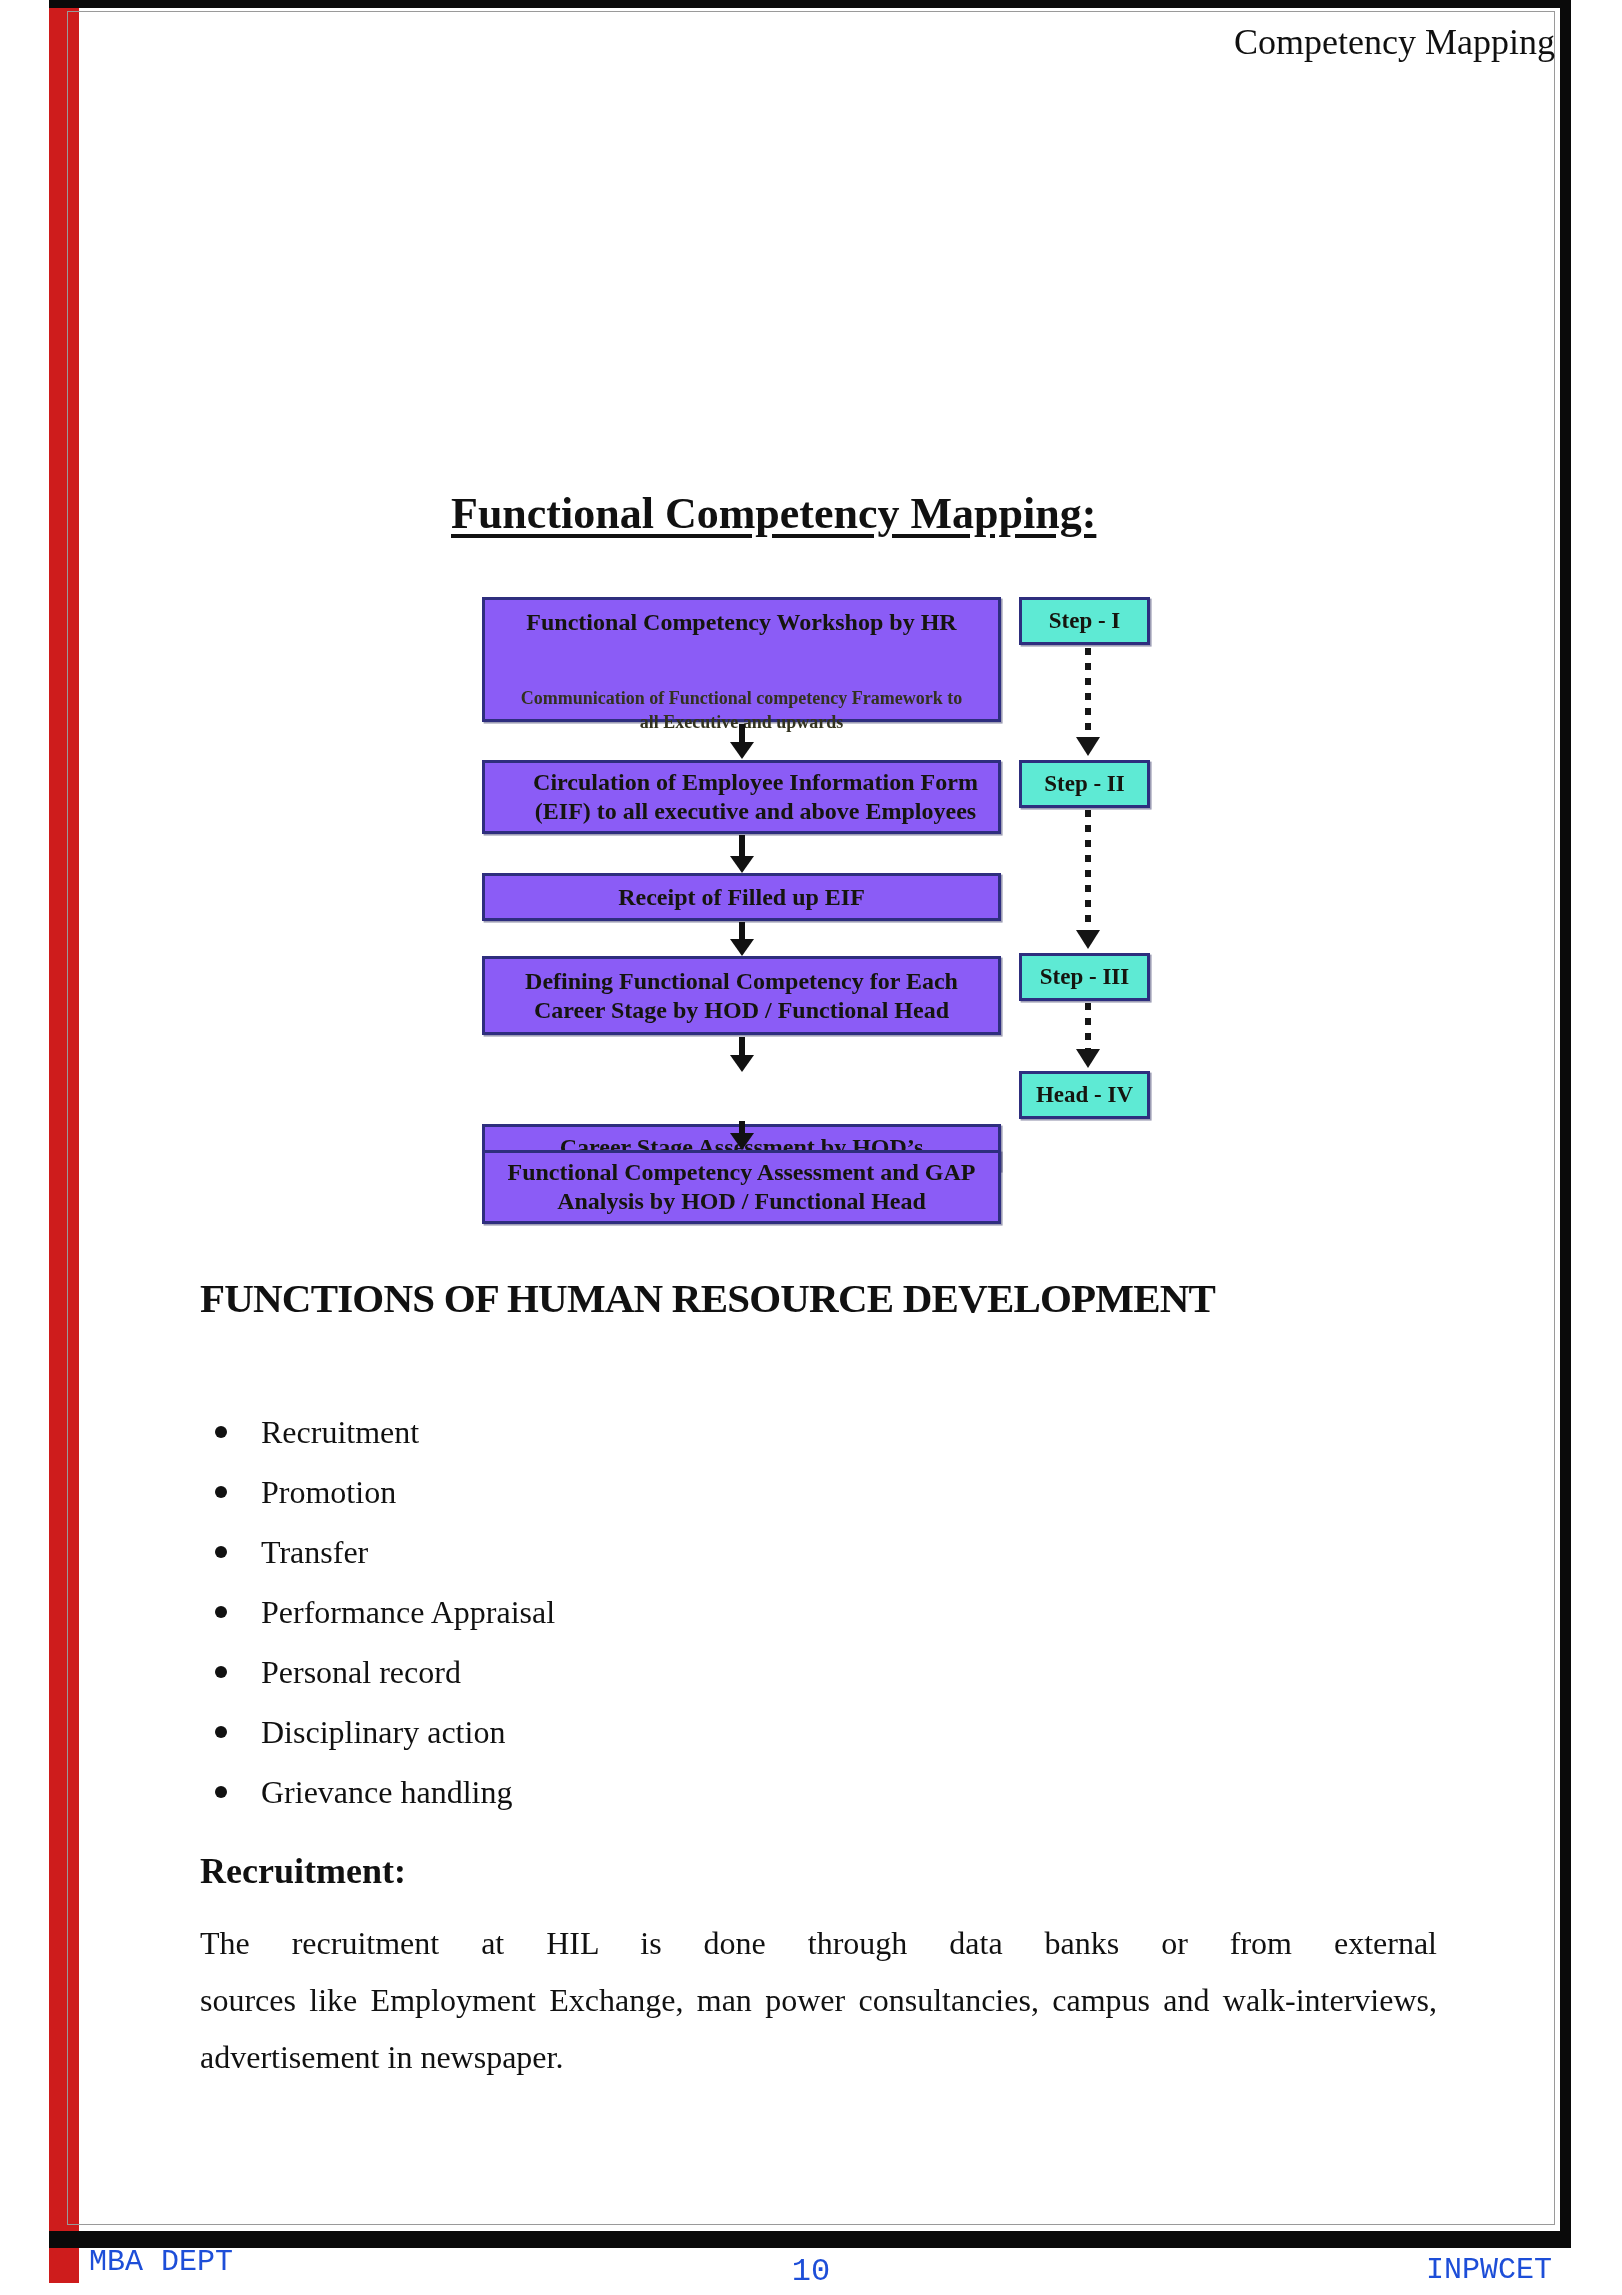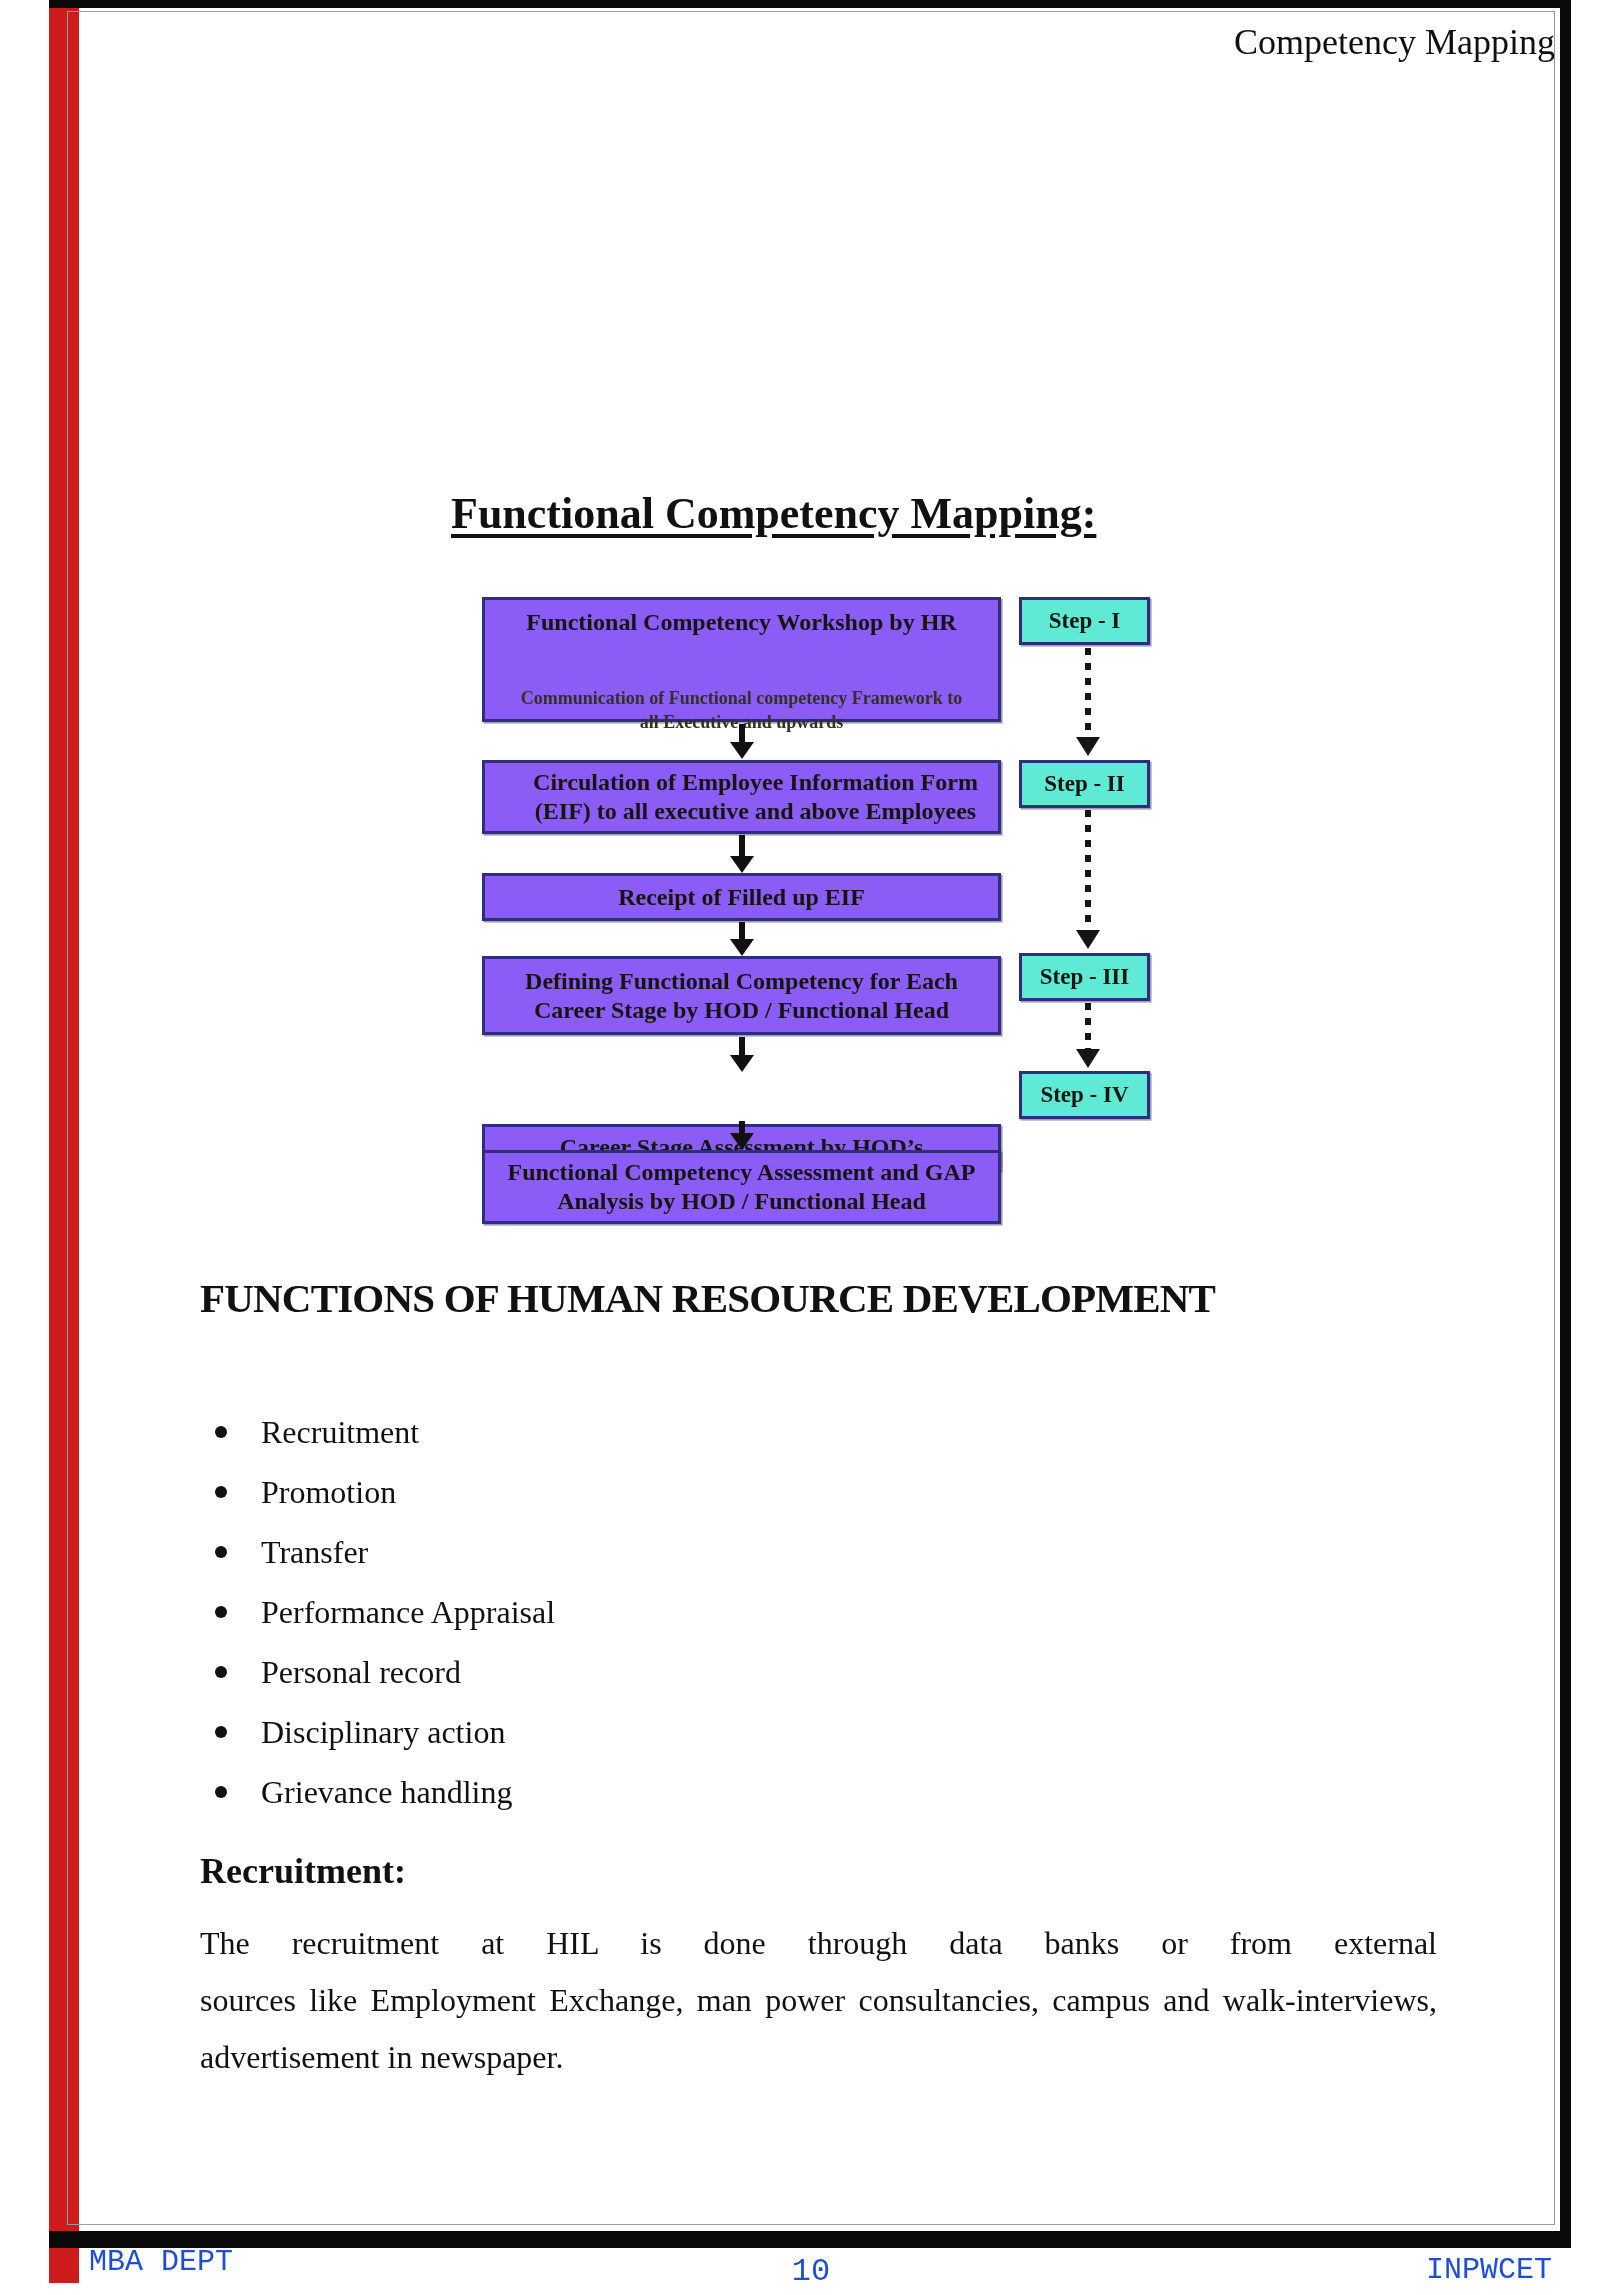--- a/index.html
+++ b/index.html
@@ -90,21 +90,21 @@
 
 <div class="abs arrow-solid" style="top:724px;height:18px;"></div>
 <div class="abs arrow-solid" style="top:835px;height:20.6px;"></div>
 <div class="abs arrow-solid" style="top:922px;height:16.6px;"></div>
 <div class="abs arrow-solid" style="top:1037px;height:18px;"></div>
 <div class="abs arrow-solid" style="top:1121px;height:12px;"></div>
 
 <div class="abs sbox" style="top:597px;">Step - I</div>
 <div class="abs sbox" style="top:760px;">Step - II</div>
 <div class="abs sbox" style="top:953px;">Step - III</div>
-<div class="abs sbox" style="top:1071px;">Step - IV</div>
+<div class="abs sbox" style="top:1071px;">Head - IV</div>
 
 <div class="abs arrow-dotted" style="top:648px;height:89px;"></div>
 <div class="abs arrow-dotted" style="top:810px;height:120px;"></div>
 <div class="abs arrow-dotted" style="top:1003px;height:46px;"></div>
 
 <div class="abs sec-heading">FUNCTIONS OF HUMAN RESOURCE DEVELOPMENT</div>
 <ul class="abs bullets">
   <li>Recruitment</li>
   <li>Promotion</li>
   <li>Transfer</li>

